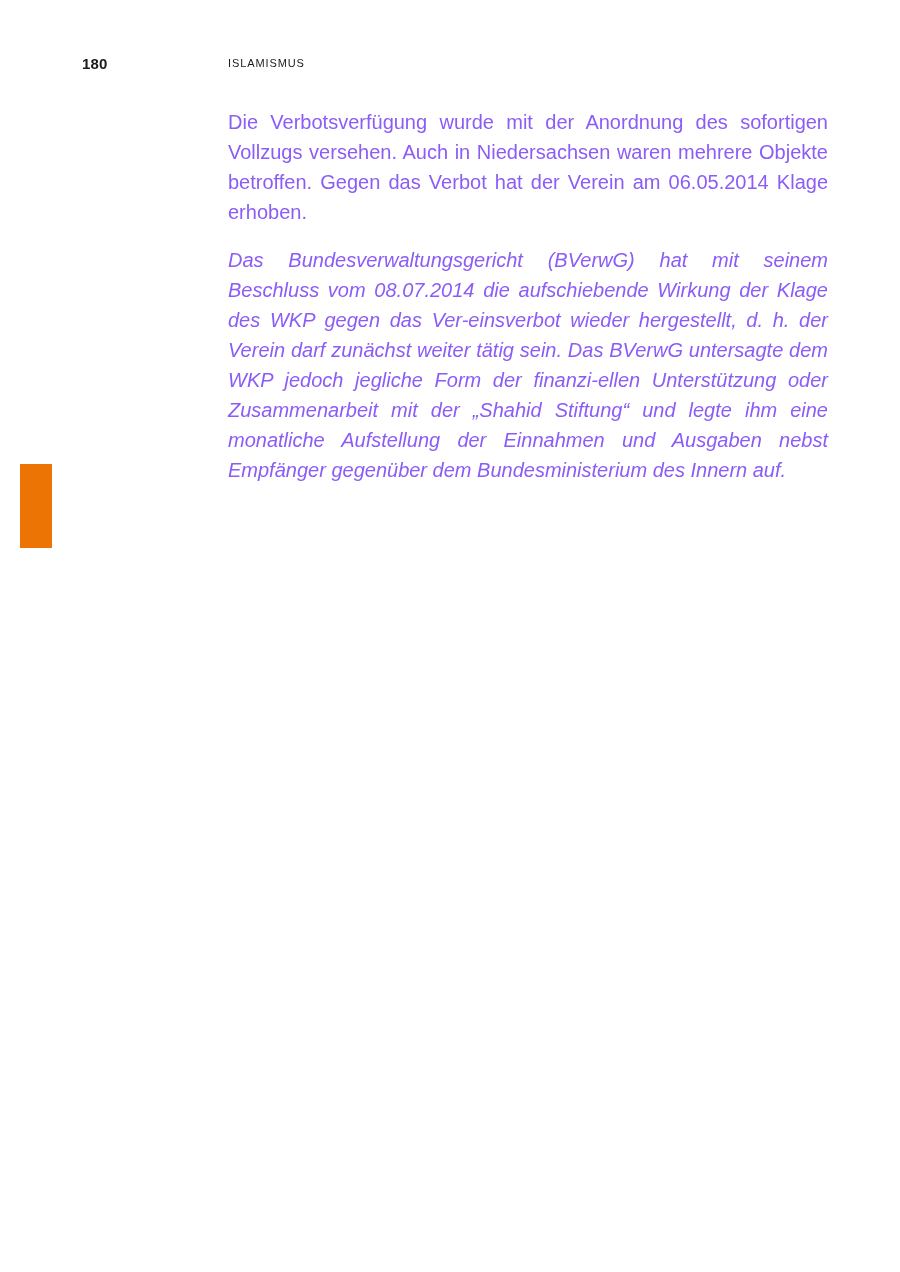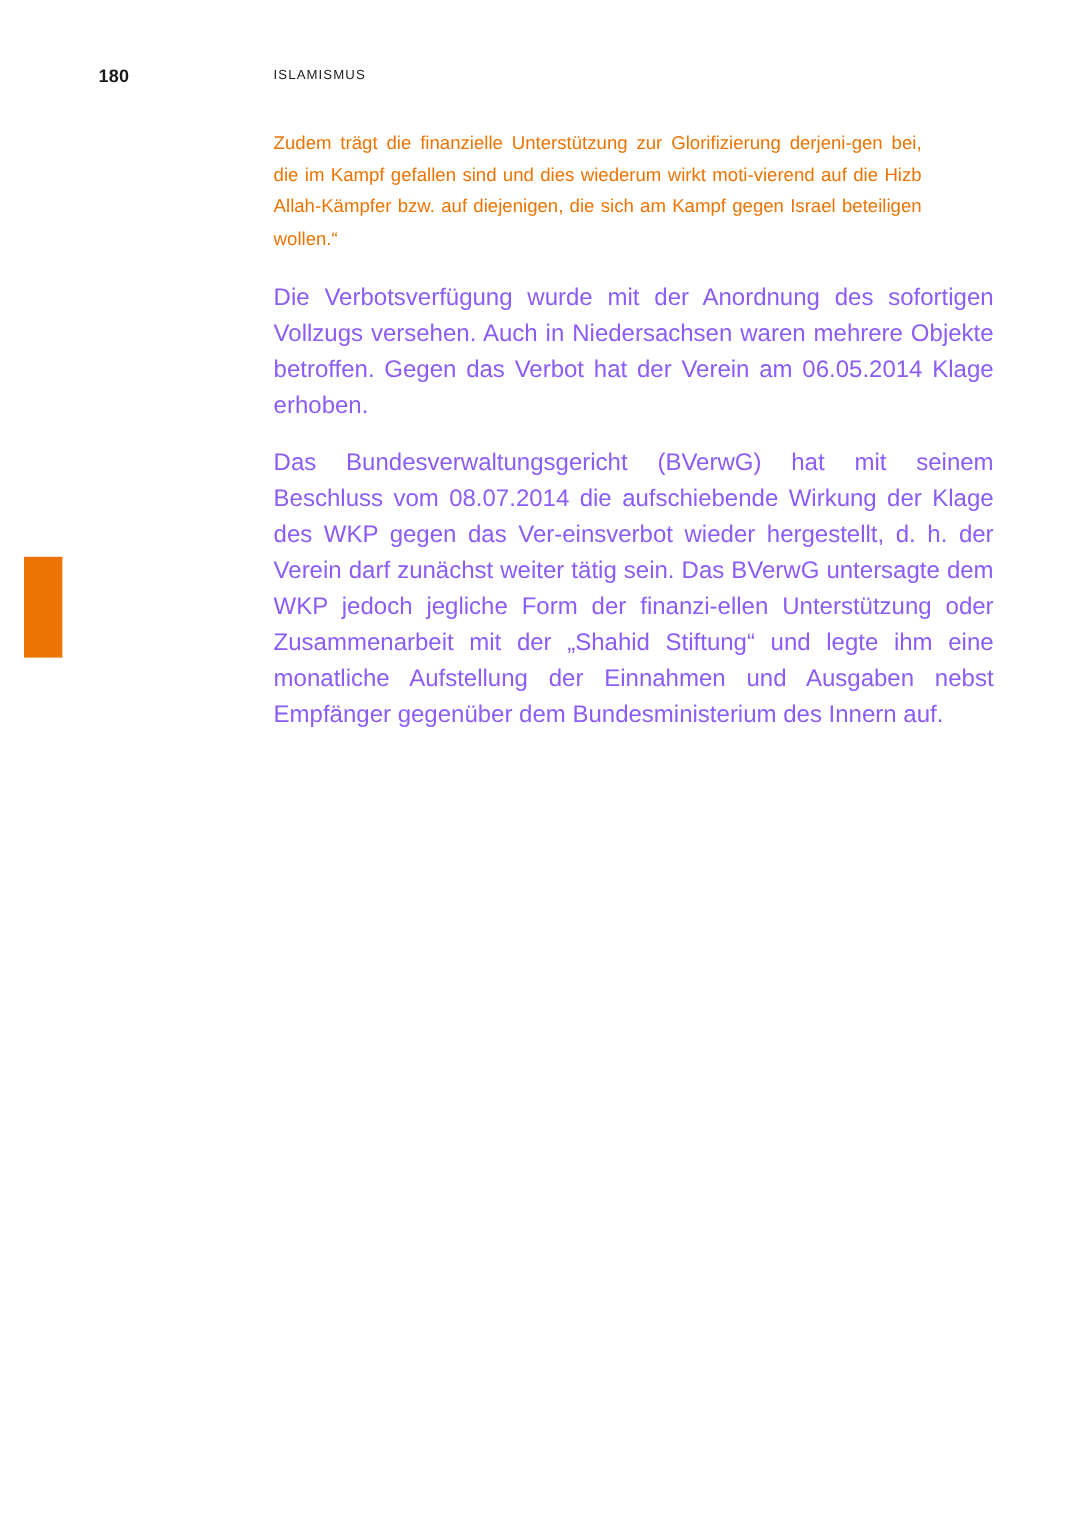--- a/index.html
+++ b/index.html
@@ -82,37 +82,37 @@
     color: #8b5cf6;
     font-size: 20px;
     line-height: 30px;
     margin: 0 0 18px 0;
     text-align: justify;
     text-justify: inter-word;
     hyphens: manual;
   }
   .body-par:last-child {
     margin-bottom: 0;
+    font-style: italic;
   }
 </style>
 </head>
 <body>
 
 <div class="page">
 
   <div class="header">
     <div class="page-number">180</div>
     <div class="running-head">ISLAMISMUS</div>
   </div>
 
   <div class="edge-tab"></div>
 
   <div class="content">
 
-    <p class="quote">Zudem trägt die finanzielle Unterstützung zur Glorifizierung derjeni-gen bei, die im Kampf gefallen sind und dies wiederum wirkt moti-vierend auf die Hizb Allah-Kämpfer bzw. auf diejenigen, die sich am Kampf gegen Israel beteiligen wollen.“</p>
 
     <p class="body-par">Die Verbotsverfügung wurde mit der Anordnung des sofortigen Vollzugs versehen. Auch in Niedersachsen waren mehrere Objekte betroffen. Gegen das Verbot hat der Verein am 06.05.2014 Klage erhoben.</p>
 
     <p class="body-par">Das Bundesverwaltungsgericht (BVerwG) hat mit seinem Beschluss vom 08.07.2014 die aufschiebende Wirkung der Klage des WKP gegen das Ver-einsverbot wieder hergestellt, d. h. der Verein darf zunächst weiter tätig sein. Das BVerwG untersagte dem WKP jedoch jegliche Form der finanzi-ellen Unterstützung oder Zusammenarbeit mit der „Shahid Stiftung“ und legte ihm eine monatliche Aufstellung der Einnahmen und Ausgaben nebst Empfänger gegenüber dem Bundesministerium des Innern auf.</p>
 
   </div>
 
 </div>
 
 </body></html>

